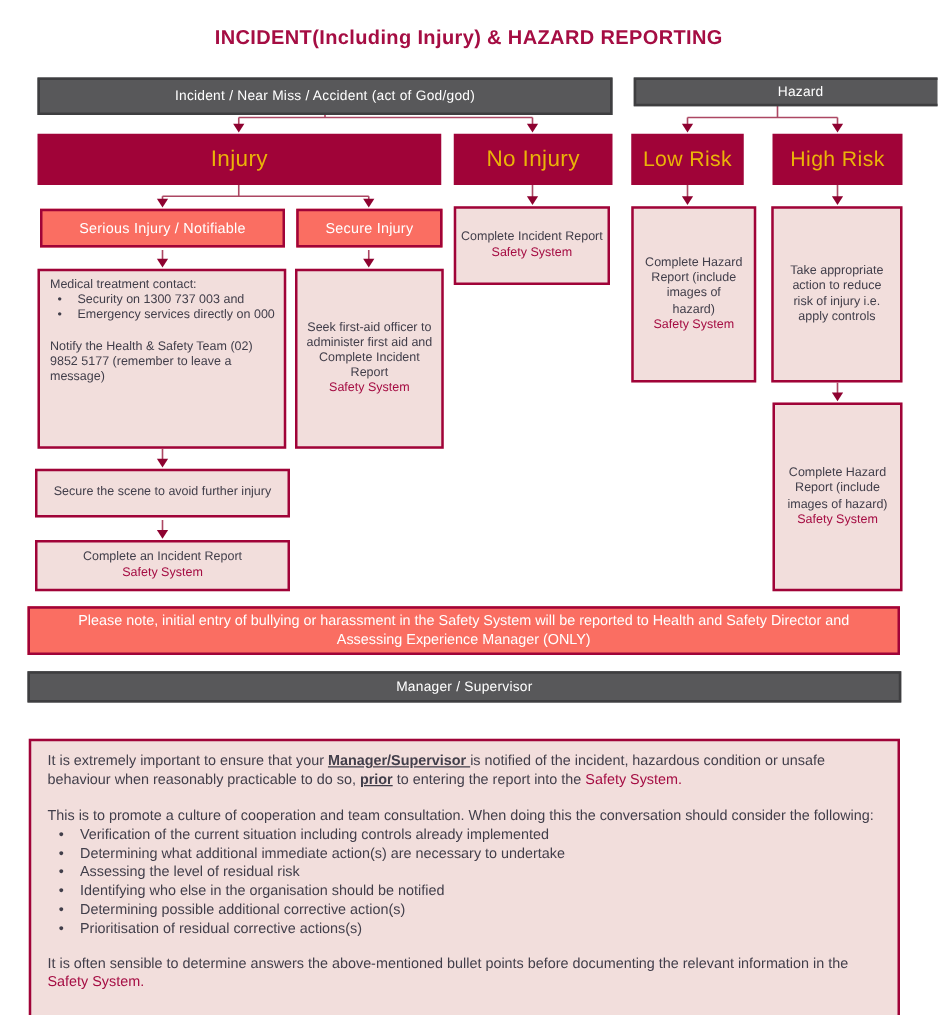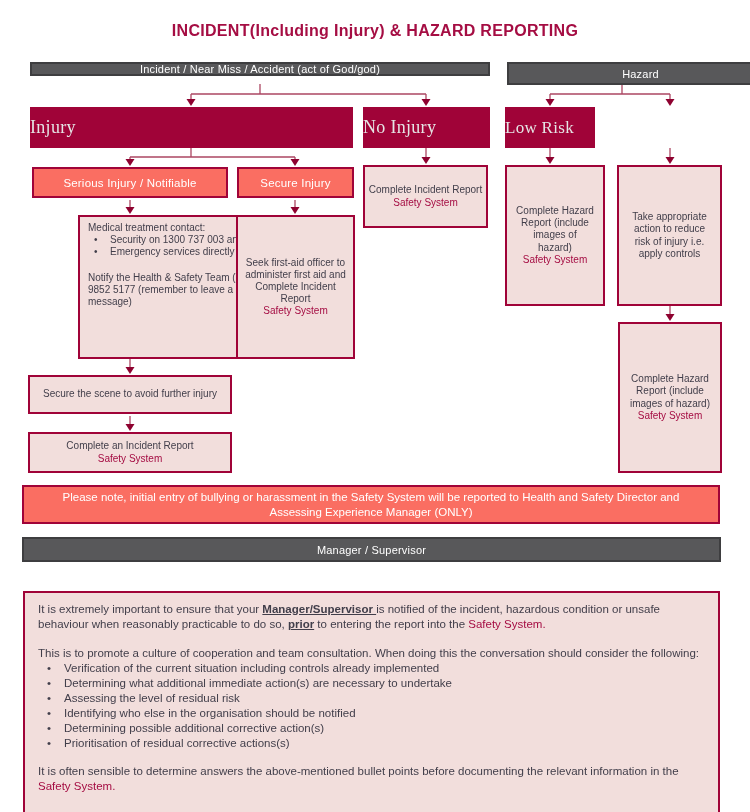--- a/index.html
+++ b/index.html
@@ -24,26 +24,25 @@
     background: #58585A;
     border: 2px solid #3E3E40;
     color: #ffffff;
     font-size: 11px;
     display: flex; align-items: center; justify-content: center;
     text-align: center;
     letter-spacing: 0.2px;
   }
   .crimbox {
     background: #A00338;
-    color: #e5e5e5;
-    display: flex; align-items: center; justify-content: flex-start;
+    color: #eab308;
+    display: flex; align-items: center; justify-content: center;
     text-align: center;
     font-size: 18px;
     letter-spacing: 0.3px;
-    font-family: Liberation Serif, serif;
   }
   .salmonbox {
     background: #FA6E62;
     border: 2px solid #A00338;
     color: #ffffff;
     font-size: 11.5px;
     display: flex; align-items: center; justify-content: center;
     text-align: center;
     letter-spacing: 0.2px;
   }
@@ -53,21 +52,21 @@
     color: #413E4A;
     font-size: 10px;
     line-height: 1.22;
   }
   .pinkbox.center {
     display: flex; flex-direction: column;
     align-items: center; justify-content: center;
     text-align: center;
   }
   .pinkbox .sys { color: #A50D43; display: block; }
-  .medical { padding: 5px 6px 5px 8px; text-align: left; margin-left: 48px; }
+  .medical { padding: 5px 6px 5px 8px; text-align: left; }
   .medical ul { list-style: none; margin: 0; padding: 0; }
   .medical li { padding-left: 22px; position: relative; }
   .medical li::before { content: "\2022"; position: absolute; left: 6px; }
   .medical .notify { margin-top: 13px; }
   .banner {
     background: #FA6E62;
     border: 2px solid #A00338;
     color: #ffffff;
     font-size: 11.5px;
     line-height: 1.3;
@@ -126,35 +125,38 @@
       <polygon points="545.5,157 554.5,157 550,164"></polygon>
       <polygon points="665.5,157 674.5,157 670,164"></polygon>
       <polygon points="125.5,207 134.5,207 130,214"></polygon>
       <polygon points="290.5,207 299.5,207 295,214"></polygon>
       <polygon points="125.5,367 134.5,367 130,374"></polygon>
       <polygon points="125.5,424 134.5,424 130,431"></polygon>
       <polygon points="665.5,314 674.5,314 670,321"></polygon>
     </g>
   </svg>
 
-  <div class="abs graybar" style="left:30px; top:62px; width:460px; height:14px;">
+  <div class="abs graybar" style="left:30px; top:62px; width:460px; height:30px;">
     <span>Incident / Near Miss / Accident (act of God/god)</span>
   </div>
   <div class="abs graybar" style="left:507px; top:62px; width:267px; height:23px;">
     <span>Hazard</span>
   </div>
 
   <div class="abs crimbox" style="left:30px; top:107px; width:323px; height:41px;">
     <span>Injury</span>
   </div>
   <div class="abs crimbox" style="left:363px; top:107px; width:127px; height:41px;">
     <span>No Injury</span>
   </div>
   <div class="abs crimbox" style="left:505px; top:107px; width:90px; height:41px; font-size:17px;">
     <span>Low Risk</span>
+  </div>
+  <div class="abs crimbox" style="left:618px; top:107px; width:104px; height:41px; font-size:17px;">
+    <span>High Risk</span>
   </div>
 
   <div class="abs salmonbox" style="left:32px; top:167px; width:196px; height:31px;">
     <span>Serious Injury / Notifiable</span>
   </div>
   <div class="abs salmonbox" style="left:237px; top:167px; width:117px; height:31px;">
     <span>Secure Injury</span>
   </div>
 
   <div class="abs pinkbox center" style="left:363px; top:165px; width:125px; height:63px;">

